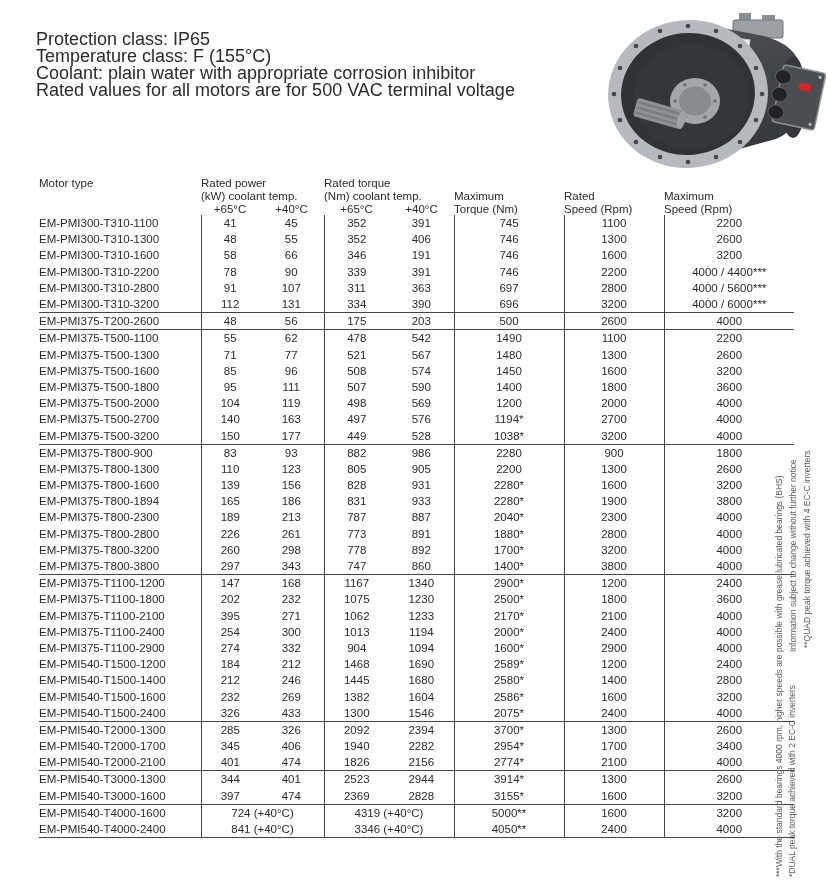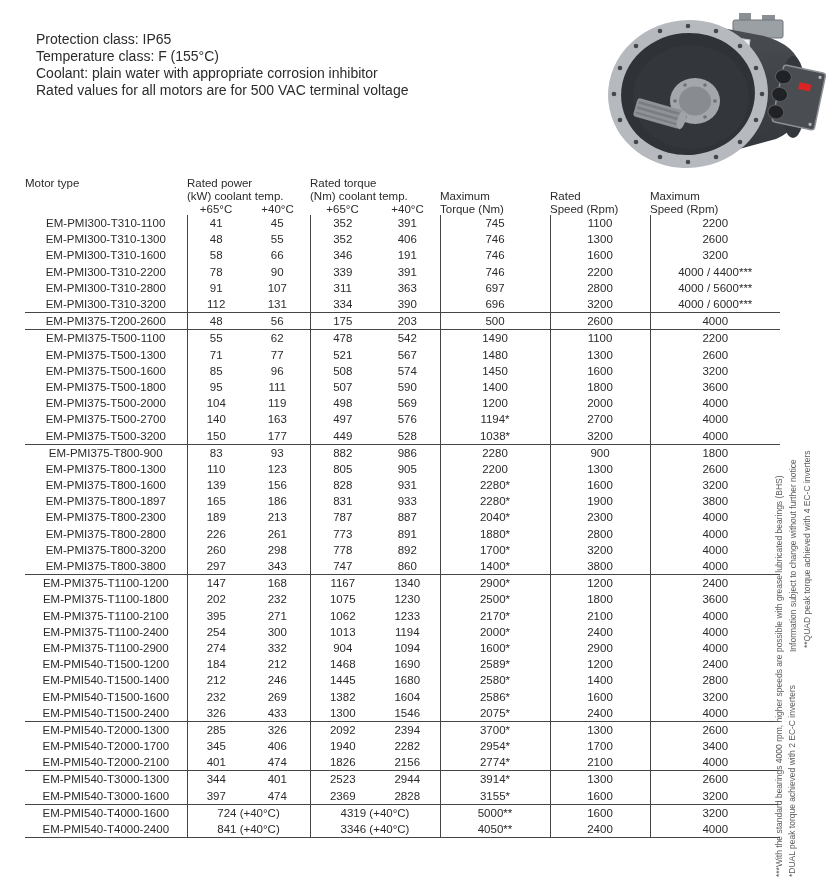--- a/index.html
+++ b/index.html
@@ -1,34 +1,34 @@
 <!DOCTYPE html>
 <html><head>
 <meta charset="utf-8">
 <style>
   html,body{margin:0;padding:0;background:#ffffff;}
   body{
     width:830px;height:880px;position:relative;overflow:hidden;
     font-family:"Liberation Sans","DejaVu Sans",sans-serif;color:#2b2b2b;
   }
-  .intro{position:absolute;left:36px;top:31px;font-size:14px;line-height:17px;}
+  .intro{position:absolute;left:36px;top:31px;font-size:18px;line-height:17px;}
   .motor-wrap{position:absolute;left:596px;top:8px;width:230px;height:162px;}
 
   table.spec{
-    position:absolute;left:25px;top:176px;border-collapse:collapse;table-layout:fixed;
+    position:absolute;left:39px;top:176px;border-collapse:collapse;table-layout:fixed;
     font-size:11.5px;color:#2b2b2b;border-bottom:1.5px solid #454545;
   }
   table.spec th{font-weight:normal;padding:0;height:13px;vertical-align:bottom;font-size:11.5px;}
   table.spec td{padding:0;height:16.2px;vertical-align:middle;white-space:nowrap;}
   th.hl{text-align:left;}
   th.hc{text-align:center;}
   th.h6{text-align:left;padding-left:20px;}
   th.h7{text-align:left;padding-left:14px;margin-top:26px;}
   th.h8{text-align:left;padding-left:20px;}
-  td.mt{text-align:center;}
+  td.mt{text-align:left;}
   td.c{text-align:center;}
   td.v{border-left:1px solid #454545;}
   tr.gs td{border-top:1.5px solid #454545;}
 
   .vt{
     position:absolute;height:10px;line-height:10px;font-size:8.5px;color:#5c5c5c;
     white-space:nowrap;transform-origin:0 100%;transform:rotate(-90deg);
   }
 </style>
 </head>
@@ -320,21 +320,21 @@
         <td class="mt">EM-PMI375-T800-1600</td>
         <td class="v c">139</td>
         <td class="c">156</td>
         <td class="v c">828</td>
         <td class="c">931</td>
         <td class="v c">2280*</td>
         <td class="v c">1600</td>
         <td class="v c">3200</td>
       </tr>
       <tr>
-        <td class="mt">EM-PMI375-T800-1897</td>
+        <td class="mt">EM-PMI375-T800-1894</td>
         <td class="v c">165</td>
         <td class="c">186</td>
         <td class="v c">831</td>
         <td class="c">933</td>
         <td class="v c">2280*</td>
         <td class="v c">1900</td>
         <td class="v c">3800</td>
       </tr>
       <tr>
         <td class="mt">EM-PMI375-T800-2300</td>

